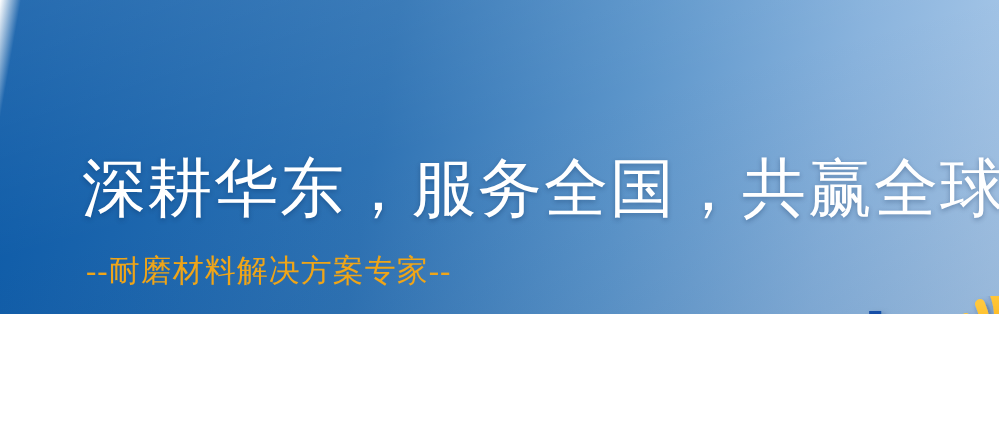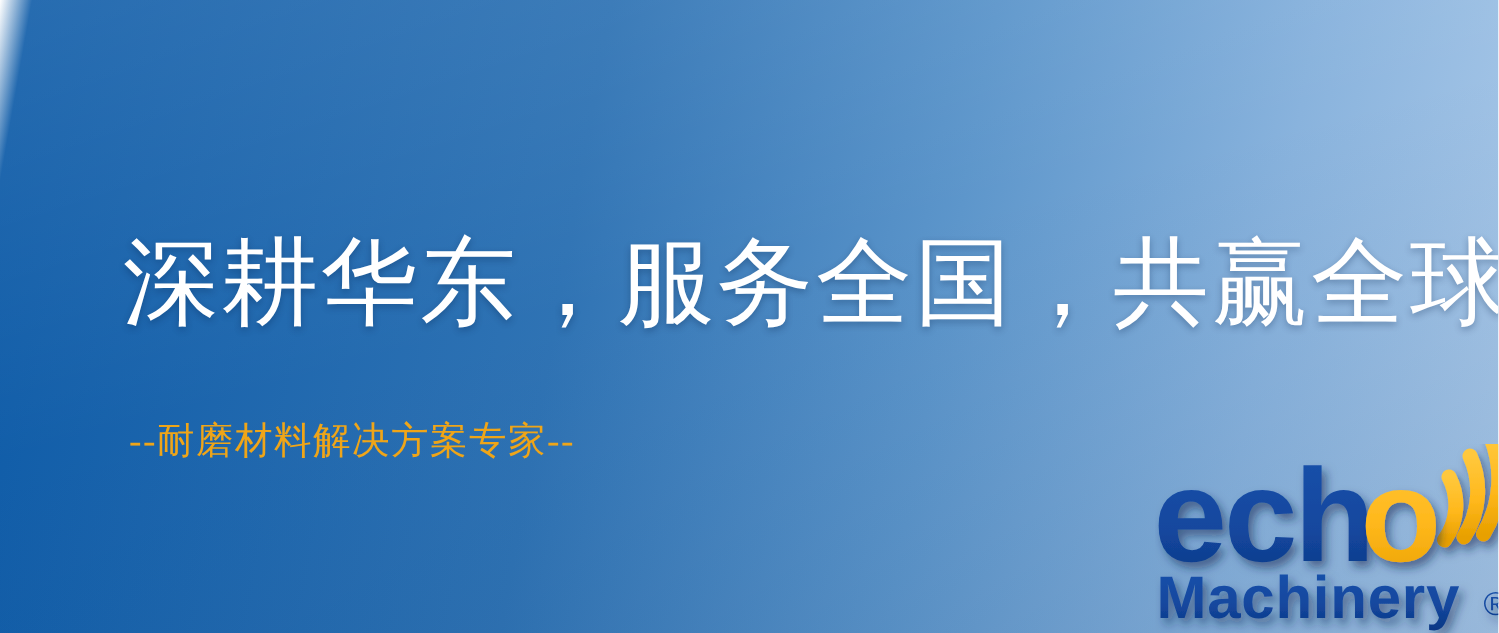--- a/index.html
+++ b/index.html
@@ -9,21 +9,21 @@
   body {
     width: 999px;
     height: 422px;
     overflow: hidden;
     font-family: "Liberation Sans", sans-serif;
   }
 
   #banner {
     position: relative;
     width: 999px;
-    height: 422px;
+    height: 314px;
     overflow: hidden;
     background: linear-gradient(100deg, #0f5ca8 0%, #14addd00 0%, #0f5ca8 2%, #2f73b4 38%, #5d96cb 62%, #89b3dd 82%, #aac9e9 100%);
   }
   
   #banner::after {
     content: "";
     position: absolute;
     inset: 0;
     background: linear-gradient(165deg, rgba(255,255,255,0.10) 0%, rgba(255,255,255,0.0) 45%, rgba(0,40,90,0.10) 100%);
     pointer-events: none;
@@ -39,23 +39,23 @@
     letter-spacing: 2px;
     color: #ffffff;
     white-space: nowrap;
     text-shadow: 0 2px 5px rgba(0,30,70,0.30);
     z-index: 3;
   }
 
   .subtitle {
     position: absolute;
     left: 86px;
-    top: 280px;
+    top: 256px;
     font-family: "Liberation Serif", "DejaVu Serif", serif;
-    font-size: 25px;
+    font-size: 31px;
     line-height: 30px;
     letter-spacing: 1px;
     color: #efa518;
     white-space: nowrap;
     z-index: 3;
   }
 
   
   #logo {
     position: absolute;

